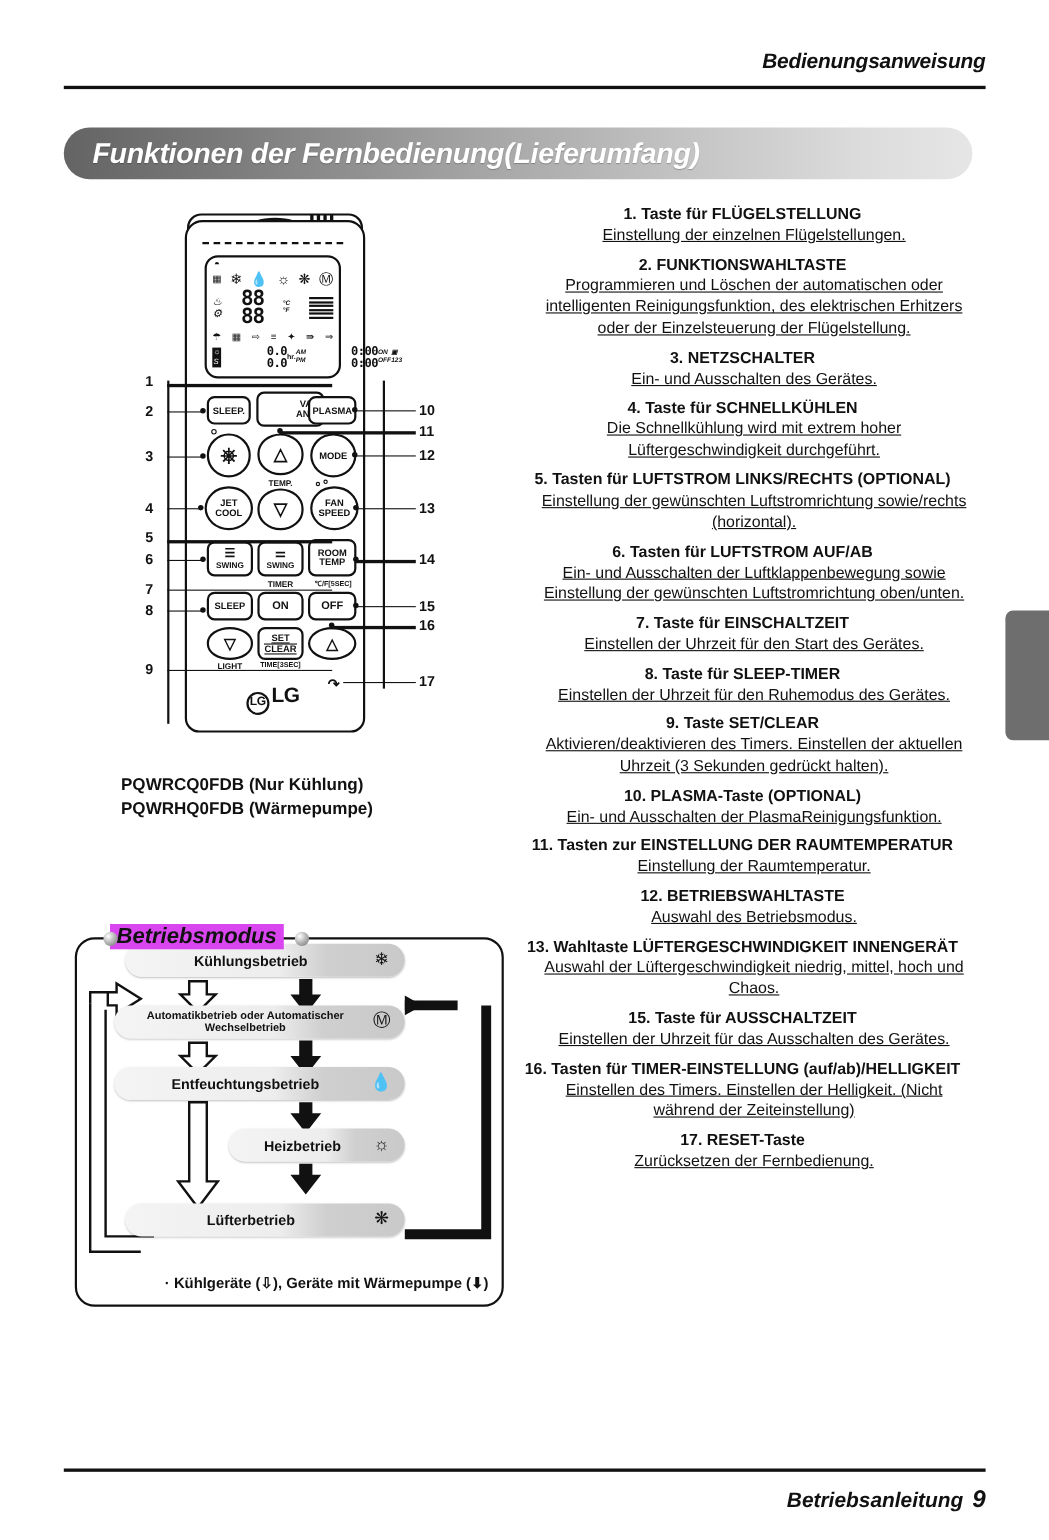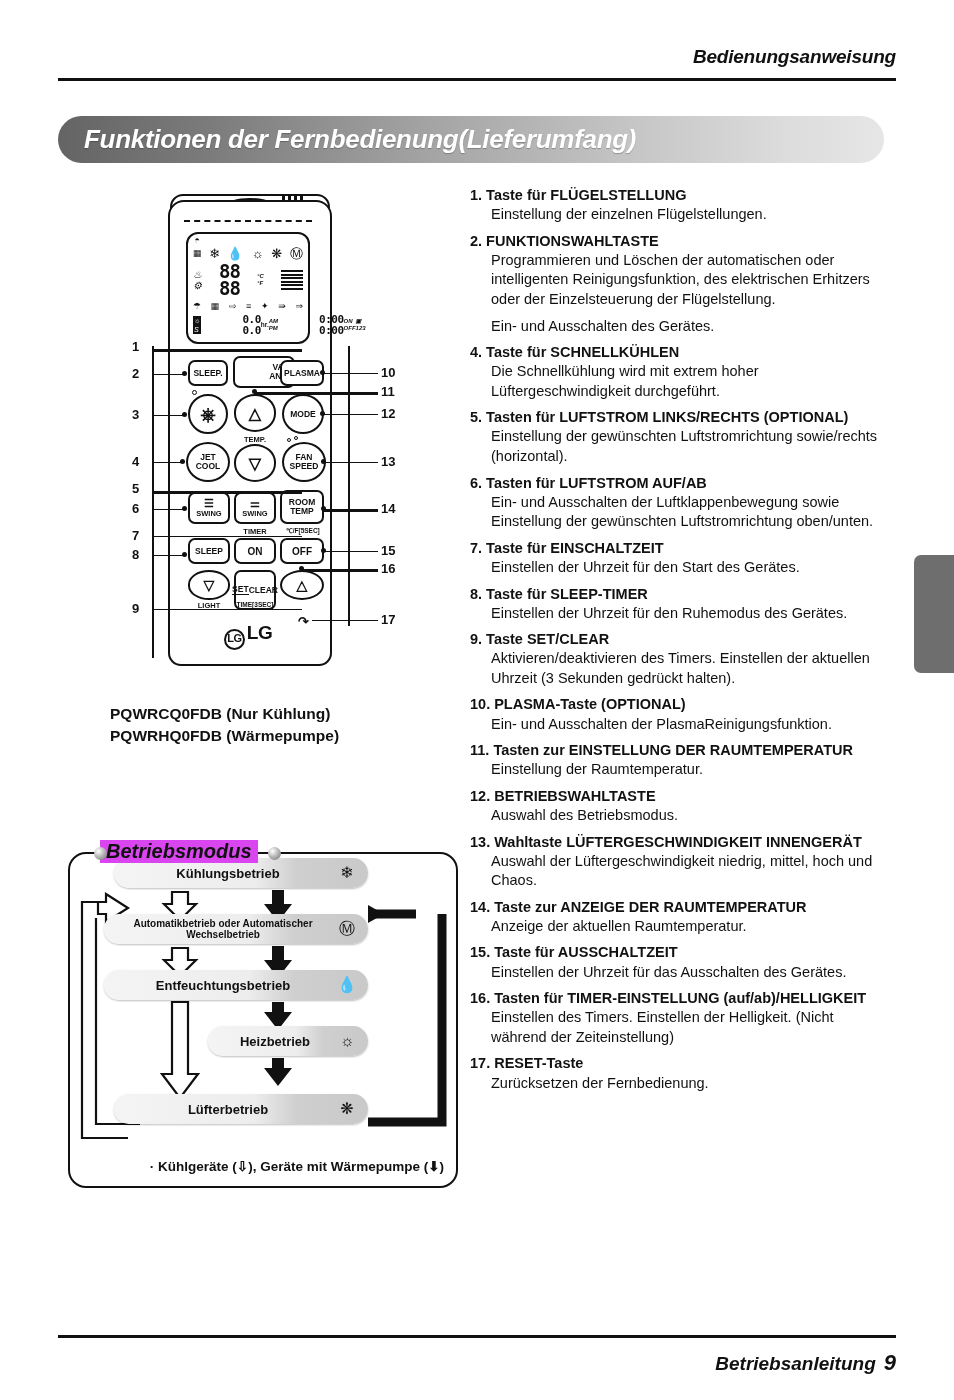--- a/index.html
+++ b/index.html
@@ -37,23 +37,23 @@
 
   
   .ftr-rule{position:absolute;left:58px;right:58px;bottom:62px;height:3px;background:#111;}
   .ftr-text{
     position:absolute;right:58px;bottom:24px;font-size:19px;font-style:italic;font-weight:700;
   }
   .ftr-text b{font-size:22px;font-style:italic;margin-left:8px;}
 
   
   .list{position:absolute;left:470px;top:186px;width:410px;}
-  .li{margin-bottom:7px;}
+  .li{margin-bottom:7px;text-align:center;}
   .li-h{font-size:14.5px;font-weight:700;line-height:1.32;}
-  .li-b{font-size:14.5px;line-height:1.35;padding-left:21px;}
+  .li-b{font-size:14.5px;line-height:1.35;padding-left:21px;text-decoration:underline;}
 
   
   .remote-wrap{position:absolute;left:100px;top:186px;width:330px;height:500px;}
   .remote{
     position:absolute;left:68px;top:14px;width:160px;height:462px;
     border:2.5px solid #111;border-radius:16px 16px 13px 13px;background:#fff;
   }
   .rem-cap{
     position:absolute;left:70px;top:8px;width:156px;height:26px;
     border:2.5px solid #111;border-radius:13px 13px 40% 40%;background:#fff;
@@ -325,21 +325,21 @@
     </div>
     <div class="btn rect" style="left:180px;top:352px;width:44px;height:26px;font-size:10px;">
       <span>OFF</span>
     </div>
 
     <div class="btn oval" style="left:88px;top:384px;width:42px;height:30px;font-size:14px;">
       <span>▽</span>
     </div>
     <div class="sublbl" style="left:88px;top:415px;width:42px;">LIGHT</div>
 
-    <div class="btn rect" style="left:134px;top:384px;width:42px;height:40px;">
+    <div class="btn rect" style="left:134px;top:384px;width:42px;height:30px;flex-direction:column;text-decoration:underline;">
       <span style="border-bottom:1.4px solid #111;width:30px;text-align:center;">SET</span>
       <span>CLEAR</span>
     </div>
     <div class="sublbl" style="left:130px;top:415px;width:50px;font-size:6.5px;">TIME[3SEC]</div>
 
     <div class="btn oval" style="left:180px;top:384px;width:44px;height:30px;font-size:14px;">
       <span>△</span>
     </div>
 
     <div class="reset-dot" style="left:198px;top:428px;">↷</div>
@@ -486,20 +486,21 @@
   <div class="list">
       <div class="li">
         <div class="li-h">1. Taste für FLÜGELSTELLUNG</div>
         <div class="li-b">Einstellung der einzelnen Flügelstellungen.</div>
       </div>
       <div class="li">
         <div class="li-h">2. FUNKTIONSWAHLTASTE</div>
         <div class="li-b">Programmieren und Löschen der automatischen oder intelligenten Reinigungsfunktion, des elektrischen Erhitzers oder der Einzelsteuerung der Flügelstellung.</div>
       </div>
       <div class="li">
+        <div class="li-h">3. NETZSCHALTER</div>
         <div class="li-b">Ein- und Ausschalten des Gerätes.</div>
       </div>
       <div class="li">
         <div class="li-h">4. Taste für SCHNELLKÜHLEN</div>
         <div class="li-b">Die Schnellkühlung wird mit extrem hoher Lüftergeschwindigkeit durchgeführt.</div>
       </div>
       <div class="li">
         <div class="li-h">5. Tasten für LUFTSTROM LINKS/RECHTS (OPTIONAL)</div>
         <div class="li-b">Einstellung der gewünschten Luftstromrichtung sowie/rechts (horizontal).</div>
       </div>
@@ -527,24 +528,20 @@
         <div class="li-h">11. Tasten zur EINSTELLUNG DER RAUMTEMPERATUR</div>
         <div class="li-b">Einstellung der Raumtemperatur.</div>
       </div>
       <div class="li">
         <div class="li-h">12. BETRIEBSWAHLTASTE</div>
         <div class="li-b">Auswahl des Betriebsmodus.</div>
       </div>
       <div class="li">
         <div class="li-h">13. Wahltaste LÜFTERGESCHWINDIGKEIT INNENGERÄT</div>
         <div class="li-b">Auswahl der Lüftergeschwindigkeit niedrig, mittel, hoch und Chaos.</div>
-      </div>
-      <div class="li">
-        <div class="li-h">14. Taste zur ANZEIGE DER RAUMTEMPERATUR</div>
-        <div class="li-b">Anzeige der aktuellen Raumtemperatur.</div>
       </div>
       <div class="li">
         <div class="li-h">15. Taste für AUSSCHALTZEIT</div>
         <div class="li-b">Einstellen der Uhrzeit für das Ausschalten des Gerätes.</div>
       </div>
       <div class="li">
         <div class="li-h">16. Tasten für TIMER-EINSTELLUNG (auf/ab)/HELLIGKEIT</div>
         <div class="li-b">Einstellen des Timers. Einstellen der Helligkeit. (Nicht während der Zeiteinstellung)</div>
       </div>
       <div class="li">

